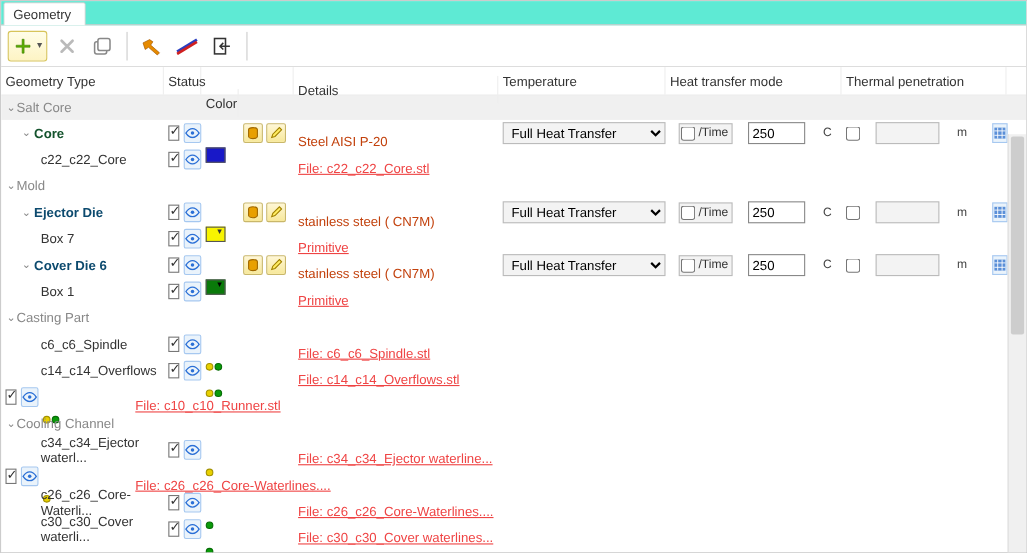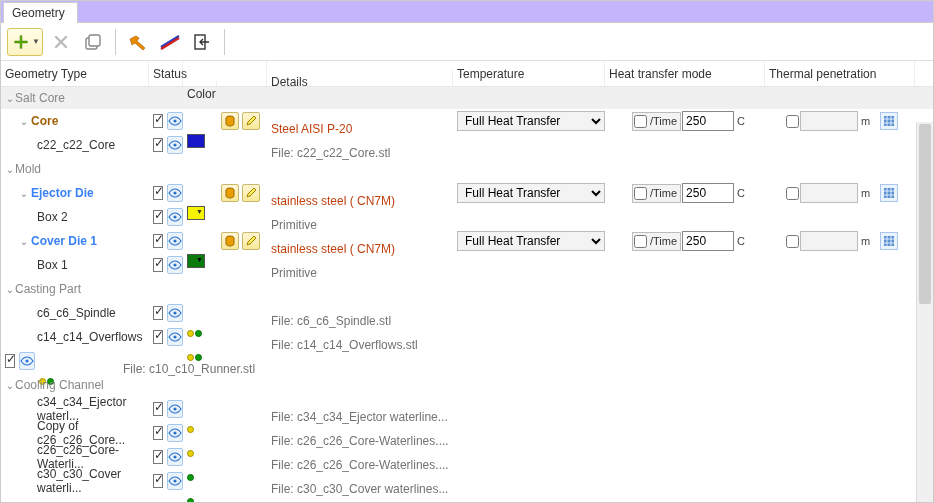--- a/index.html
+++ b/index.html
@@ -8,21 +8,21 @@
     font-size: 12px;
     color: #333;
     background: #fff;
     width: 934px;
     height: 503px;
     overflow: hidden;
     border: 1px solid #ccc;
   }
   .tab-bar {
     display: flex;
-    background: #c4b5fd;
+    background: #5eead4;
     border-bottom: 1px solid #ccc;
     position: relative;
     height: 22px;
   }
   .tab {
     padding: 3px 12px 3px 8px;
     border: 1px solid #ccc;
     border-bottom: none;
     background: #fff;
     font-size: 12px;
@@ -97,22 +97,22 @@
     color: #888;
     height: 22px;
     display:flex;align-items:center;
     padding-left: 4px;
   }
   .caret {
     width:10px;display:inline-block; color:#888; font-size:10px;
     text-align:center;
   }
   .row { border-bottom: 0; height: 24px; }
-  .label-core { color: #a16207; font-weight:bold;text-align:center; }
-  .label-blue { color: #3b82f6; font-weight:bold; }
+  .label-core { color: #14532d; font-weight:bold;text-align:center; }
+  .label-blue { color: #0c4a6e; font-weight:bold; }
   .name { padding-left: 2px; }
   .indent1 { padding-left: 18px; }
   .indent2 { padding-left: 34px; }
   
   .chk {
     width:14px; height:14px; display:inline-block;
     appearance:none; border:1px solid #777; background:#fff;
     position:relative; margin-right:4px;
   }
   .chk:checked::after{
@@ -124,26 +124,26 @@
   }
   .swatch {
     width:18px;height:14px;border:1px solid #555;display:inline-block;
   }
   .actbtn {
     width:18px;height:18px;display:inline-flex;align-items:center;justify-content:center;
     border:1px solid #c9b76a;background:linear-gradient(#fff7d6,#f7e89a);border-radius:2px;
     margin-right:3px;
   }
   .linktxt { color:#c2410c; }
-  .mutetxt { color:#737373; }
+  .mutetxt { color:#ef4444;text-decoration:underline; }
   select.heat {
     width:148px;height:20px;font-size:12px;background:#f3f3f3;border:1px solid #bbb;
     padding-left:3px;
   }
-  .tempgroup { display:flex;align-items:center;gap:1px;justify-content:center; }
+  .tempgroup { display:flex;align-items:center;gap:14px; }
   .tempgroup input[type="checkbox"]{ width:13px;height:13px;}
   .time-lbl{font-size:11px;border:1px solid #bbb;background:#f3f3f3;padding:2px 3px 2px 1px;display:inline-flex;align-items:center;gap:3px;}
   .tval{width:52px;height:20px;font-size:12px;padding:1px 3px;border:1px solid #888;}
   .unit{font-size:11px;color:#444;margin-left:2px;margin-right:5px;}
   .pen-in{width:58px;height:20px;border:1px solid #bbb;background:#f3f3f3;}
   .calc-btn{
     width:18px;height:18px;border:1px solid #a6c8f0;background:#eaf3fb;
     display:inline-flex;align-items:center;justify-content:center;margin-left:4px;
   }
   .dot{width:7px;height:7px;border-radius:50%;display:inline-block;margin-right:1px;}
@@ -360,42 +360,42 @@
           <svg width="12" height="12" viewBox="0 0 12 12">
             <rect x="1" y="1" width="10" height="10" fill="#5a8fd8"></rect>
             <path d="M1 4h10M1 8h10M4 1v10M8 1v10" stroke="#fff" stroke-width="0.8"></path>
           </svg>
         </span>
       </div>
 </div>
 
 <div class="row">
   <div class="cell col-type indent2">
-        <span class="name">Box 2</span>
+        <span class="name">Box 7</span>
       </div>
   <div class="cell col-status">
         <input type="checkbox" class="chk" checked="" style="">
         <span class="eye-btn">
           <svg width="14" height="10" viewBox="0 0 14 10">
             <path d="M1 5c2-3 4-4 6-4s4 1 6 4c-2 3-4 4-6 4S3 8 1 5z" fill="none" stroke="#2a6fd6" stroke-width="1.2"></path>
             <circle cx="7" cy="5" r="1.6" fill="#2a6fd6"></circle>
           </svg>
         </span>
       </div>
   <div class="cell col-color"></div>
       <div class="cell col-sm"></div>
   <div class="cell col-details">
         <span class="mutetxt">Primitive</span>
       </div>
 </div>
 
 <div class="row">
   <div class="cell col-type indent1">
         <span class="caret">⌄</span>
-        <span class="name label-blue">Cover Die 1</span>
+        <span class="name label-blue">Cover Die 6</span>
       </div>
   <div class="cell col-status">
         <input type="checkbox" class="chk" checked="" style="">
         <span class="eye-btn">
           <svg width="14" height="10" viewBox="0 0 14 10">
             <path d="M1 5c2-3 4-4 6-4s4 1 6 4c-2 3-4 4-6 4S3 8 1 5z" fill="none" stroke="#2a6fd6" stroke-width="1.2"></path>
             <circle cx="7" cy="5" r="1.6" fill="#2a6fd6"></circle>
           </svg>
         </span>
       </div>
@@ -557,23 +557,20 @@
       </div>
   <div class="cell col-color">
         <span class="dot yellow"></span>
       </div>
   <div class="cell col-sm"></div>
   <div class="cell col-details">
         <span class="mutetxt">File: c34_c34_Ejector waterline...</span>
       </div>
 </div>
 <div class="row">
-  <div class="cell col-type indent2">
-        <span class="name">Copy of c26_c26_Core...</span>
-      </div>
   <div class="cell col-status">
         <input type="checkbox" class="chk" checked="" style="">
         <span class="eye-btn">
           <svg width="14" height="10" viewBox="0 0 14 10">
             <path d="M1 5c2-3 4-4 6-4s4 1 6 4c-2 3-4 4-6 4S3 8 1 5z" fill="none" stroke="#2a6fd6" stroke-width="1.2"></path>
             <circle cx="7" cy="5" r="1.6" fill="#2a6fd6"></circle>
           </svg>
         </span>
       </div>
   <div class="cell col-color">

